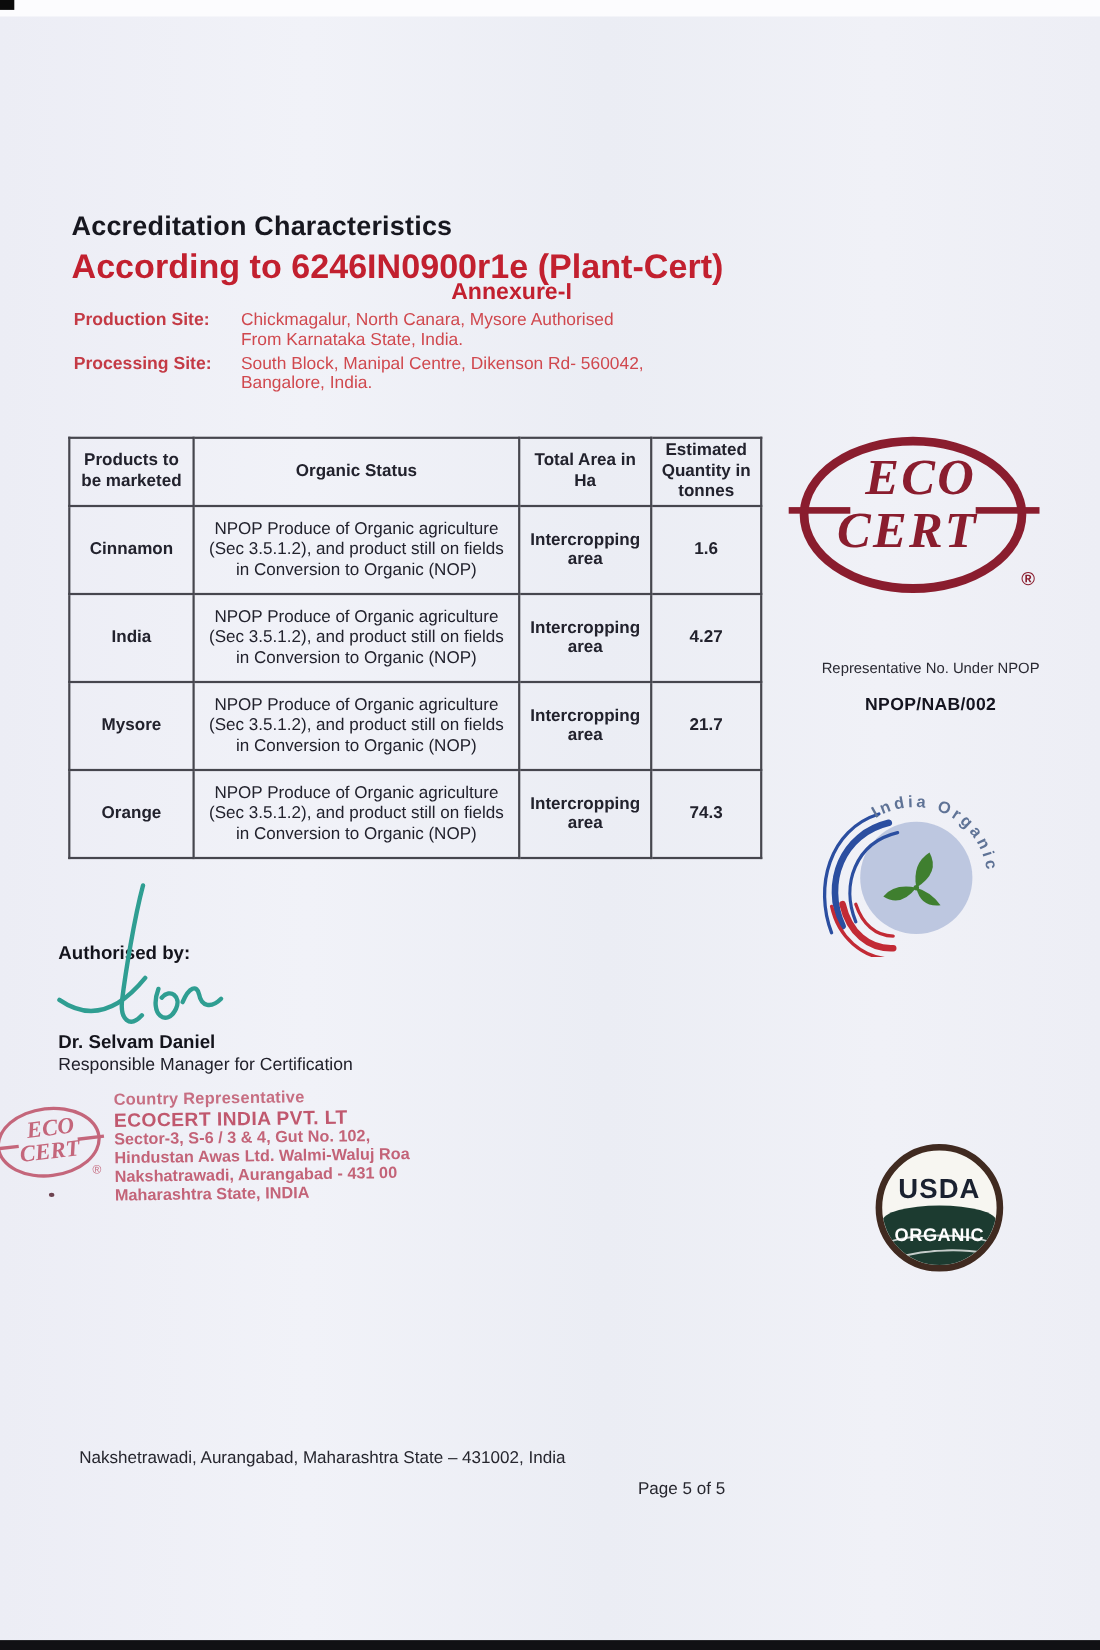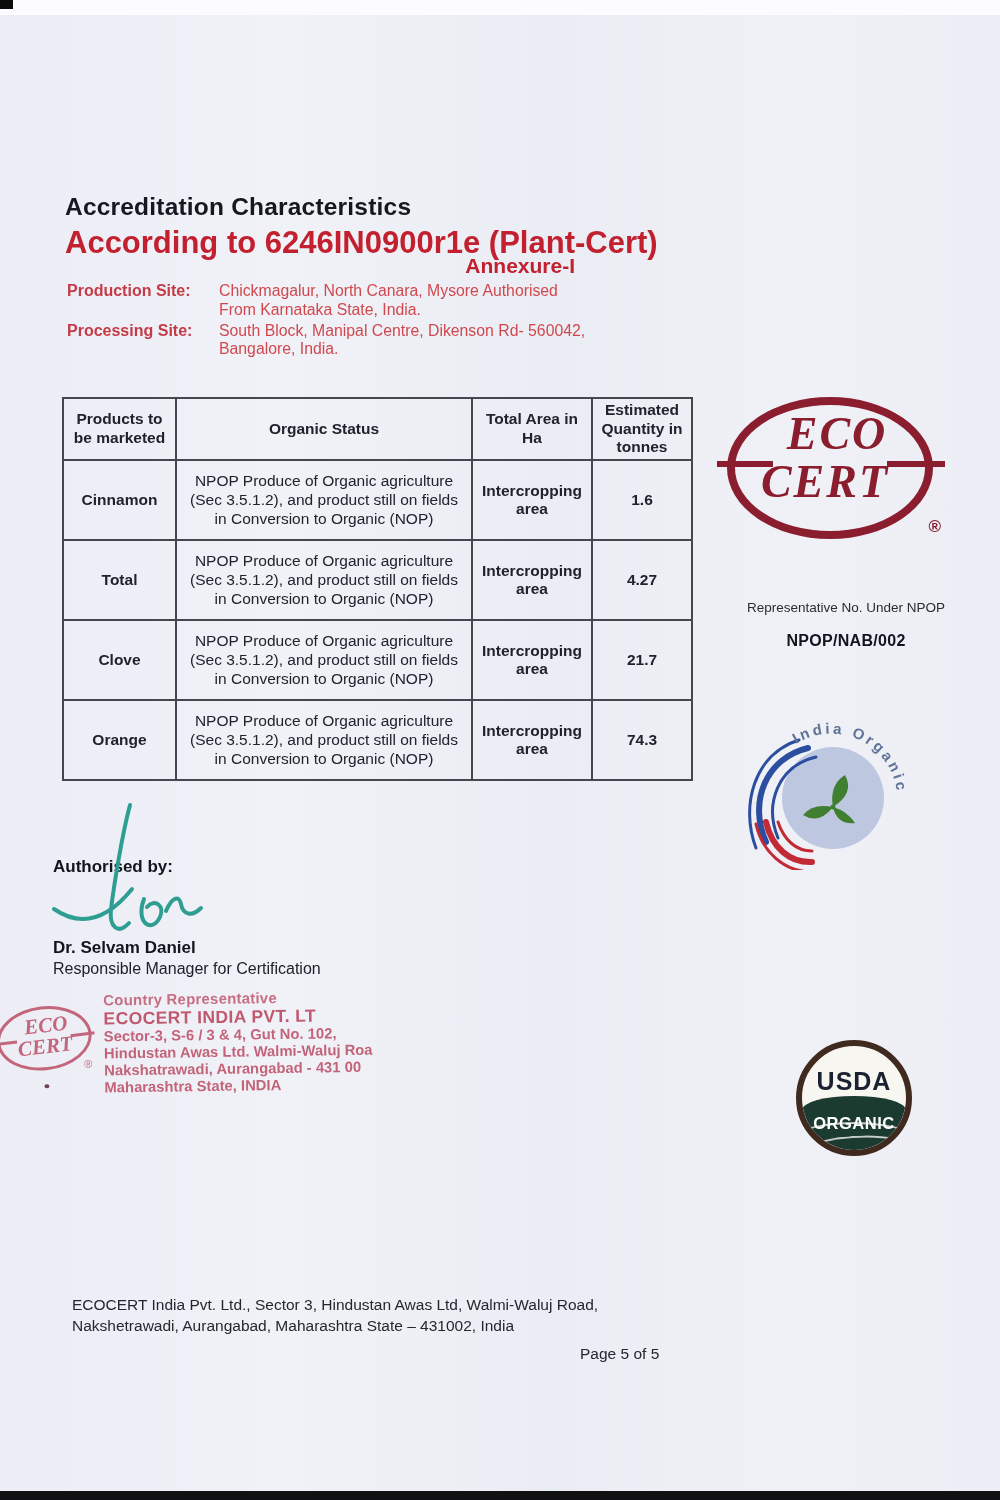--- a/index.html
+++ b/index.html
@@ -10,21 +10,21 @@
     background:linear-gradient(90deg,#ecedf5 0%, #f1f2f8 28%, #ebedf4 55%, #f0f1f7 80%, #edeef5 100%);
     overflow:hidden;
   }
   .top-strip { position:absolute; left:0; top:0; width:1000px; height:15px; background:#fcfcfe; }
   .artifact-tl { position:absolute; left:0; top:0; width:13px; height:9px; background:#0b0b0b; }
   .artifact-bottom { position:absolute; left:0; top:1491px; width:1000px; height:9px; background:#111114; }
 
   
   .doc-title { position:absolute; left:65px; top:193px; font-size:24.5px; font-weight:bold; color:#17171f; letter-spacing:.2px; }
   .doc-subtitle { position:absolute; left:65px; top:225px; font-size:31px; font-weight:bold; color:#c2202f; }
-  .doc-annexure { position:absolute; left:355px; top:254px; width:220px; text-align:right; font-size:21px; font-weight:bold; color:#c2202f; }
+  .doc-annexure { position:absolute; left:355px; top:254px; width:220px; text-align:center; font-size:21px; font-weight:bold; color:#c2202f; }
 
   
   .sites { position:absolute; left:67px; top:282px; width:620px; }
   .site-row { display:flex; margin-bottom:2px; }
   .site-label { width:152px; flex:0 0 152px; font-size:16px; font-weight:bold; color:#c43a45; line-height:18.8px; }
   .site-text { font-size:15.8px; color:#d0484e; line-height:18.8px; }
 
   
   table.cert { position:absolute; left:62px; top:397px; width:629px; border-collapse:collapse; table-layout:fixed; }
   table.cert th, table.cert td { border:2px solid #46464e; color:#22222d; text-align:center; vertical-align:middle; padding:2px 6px; }
@@ -135,27 +135,27 @@
       </tr>
     </thead>
     <tbody>
       <tr>
         <td class="c-product">Cinnamon</td>
         <td class="c-status">NPOP Produce of Organic agriculture (Sec 3.5.1.2), and product still on fields in Conversion to Organic (NOP)</td>
         <td class="c-area">Intercropping area</td>
         <td class="c-qty">1.6</td>
       </tr>
       <tr>
-        <td class="c-product">Total</td>
+        <td class="c-product">India</td>
         <td class="c-status">NPOP Produce of Organic agriculture (Sec 3.5.1.2), and product still on fields in Conversion to Organic (NOP)</td>
         <td class="c-area">Intercropping area</td>
         <td class="c-qty">4.27</td>
       </tr>
       <tr>
-        <td class="c-product">Clove</td>
+        <td class="c-product">Mysore</td>
         <td class="c-status">NPOP Produce of Organic agriculture (Sec 3.5.1.2), and product still on fields in Conversion to Organic (NOP)</td>
         <td class="c-area">Intercropping area</td>
         <td class="c-qty">21.7</td>
       </tr>
       <tr>
         <td class="c-product">Orange</td>
         <td class="c-status">NPOP Produce of Organic agriculture (Sec 3.5.1.2), and product still on fields in Conversion to Organic (NOP)</td>
         <td class="c-area">Intercropping area</td>
         <td class="c-qty">74.3</td>
       </tr>
@@ -237,17 +237,16 @@
     <div class="usda-top">
       <span>USDA</span>
     </div>
     <div class="usda-bottom">
       <div class="usda-line l1"></div>
       <div class="usda-line l2"></div>
       <span>ORGANIC</span>
     </div>
   </div>
 
-  <div class="footer-l1">ECOCERT India Pvt. Ltd., Sector 3, Hindustan Awas Ltd, Walmi-Waluj Road,</div>
   <div class="footer-l2">Nakshetrawadi, Aurangabad, Maharashtra State – 431002, India</div>
   <div class="page-num">Page 5 of 5</div>
 
 </div>
 
 </body></html>

